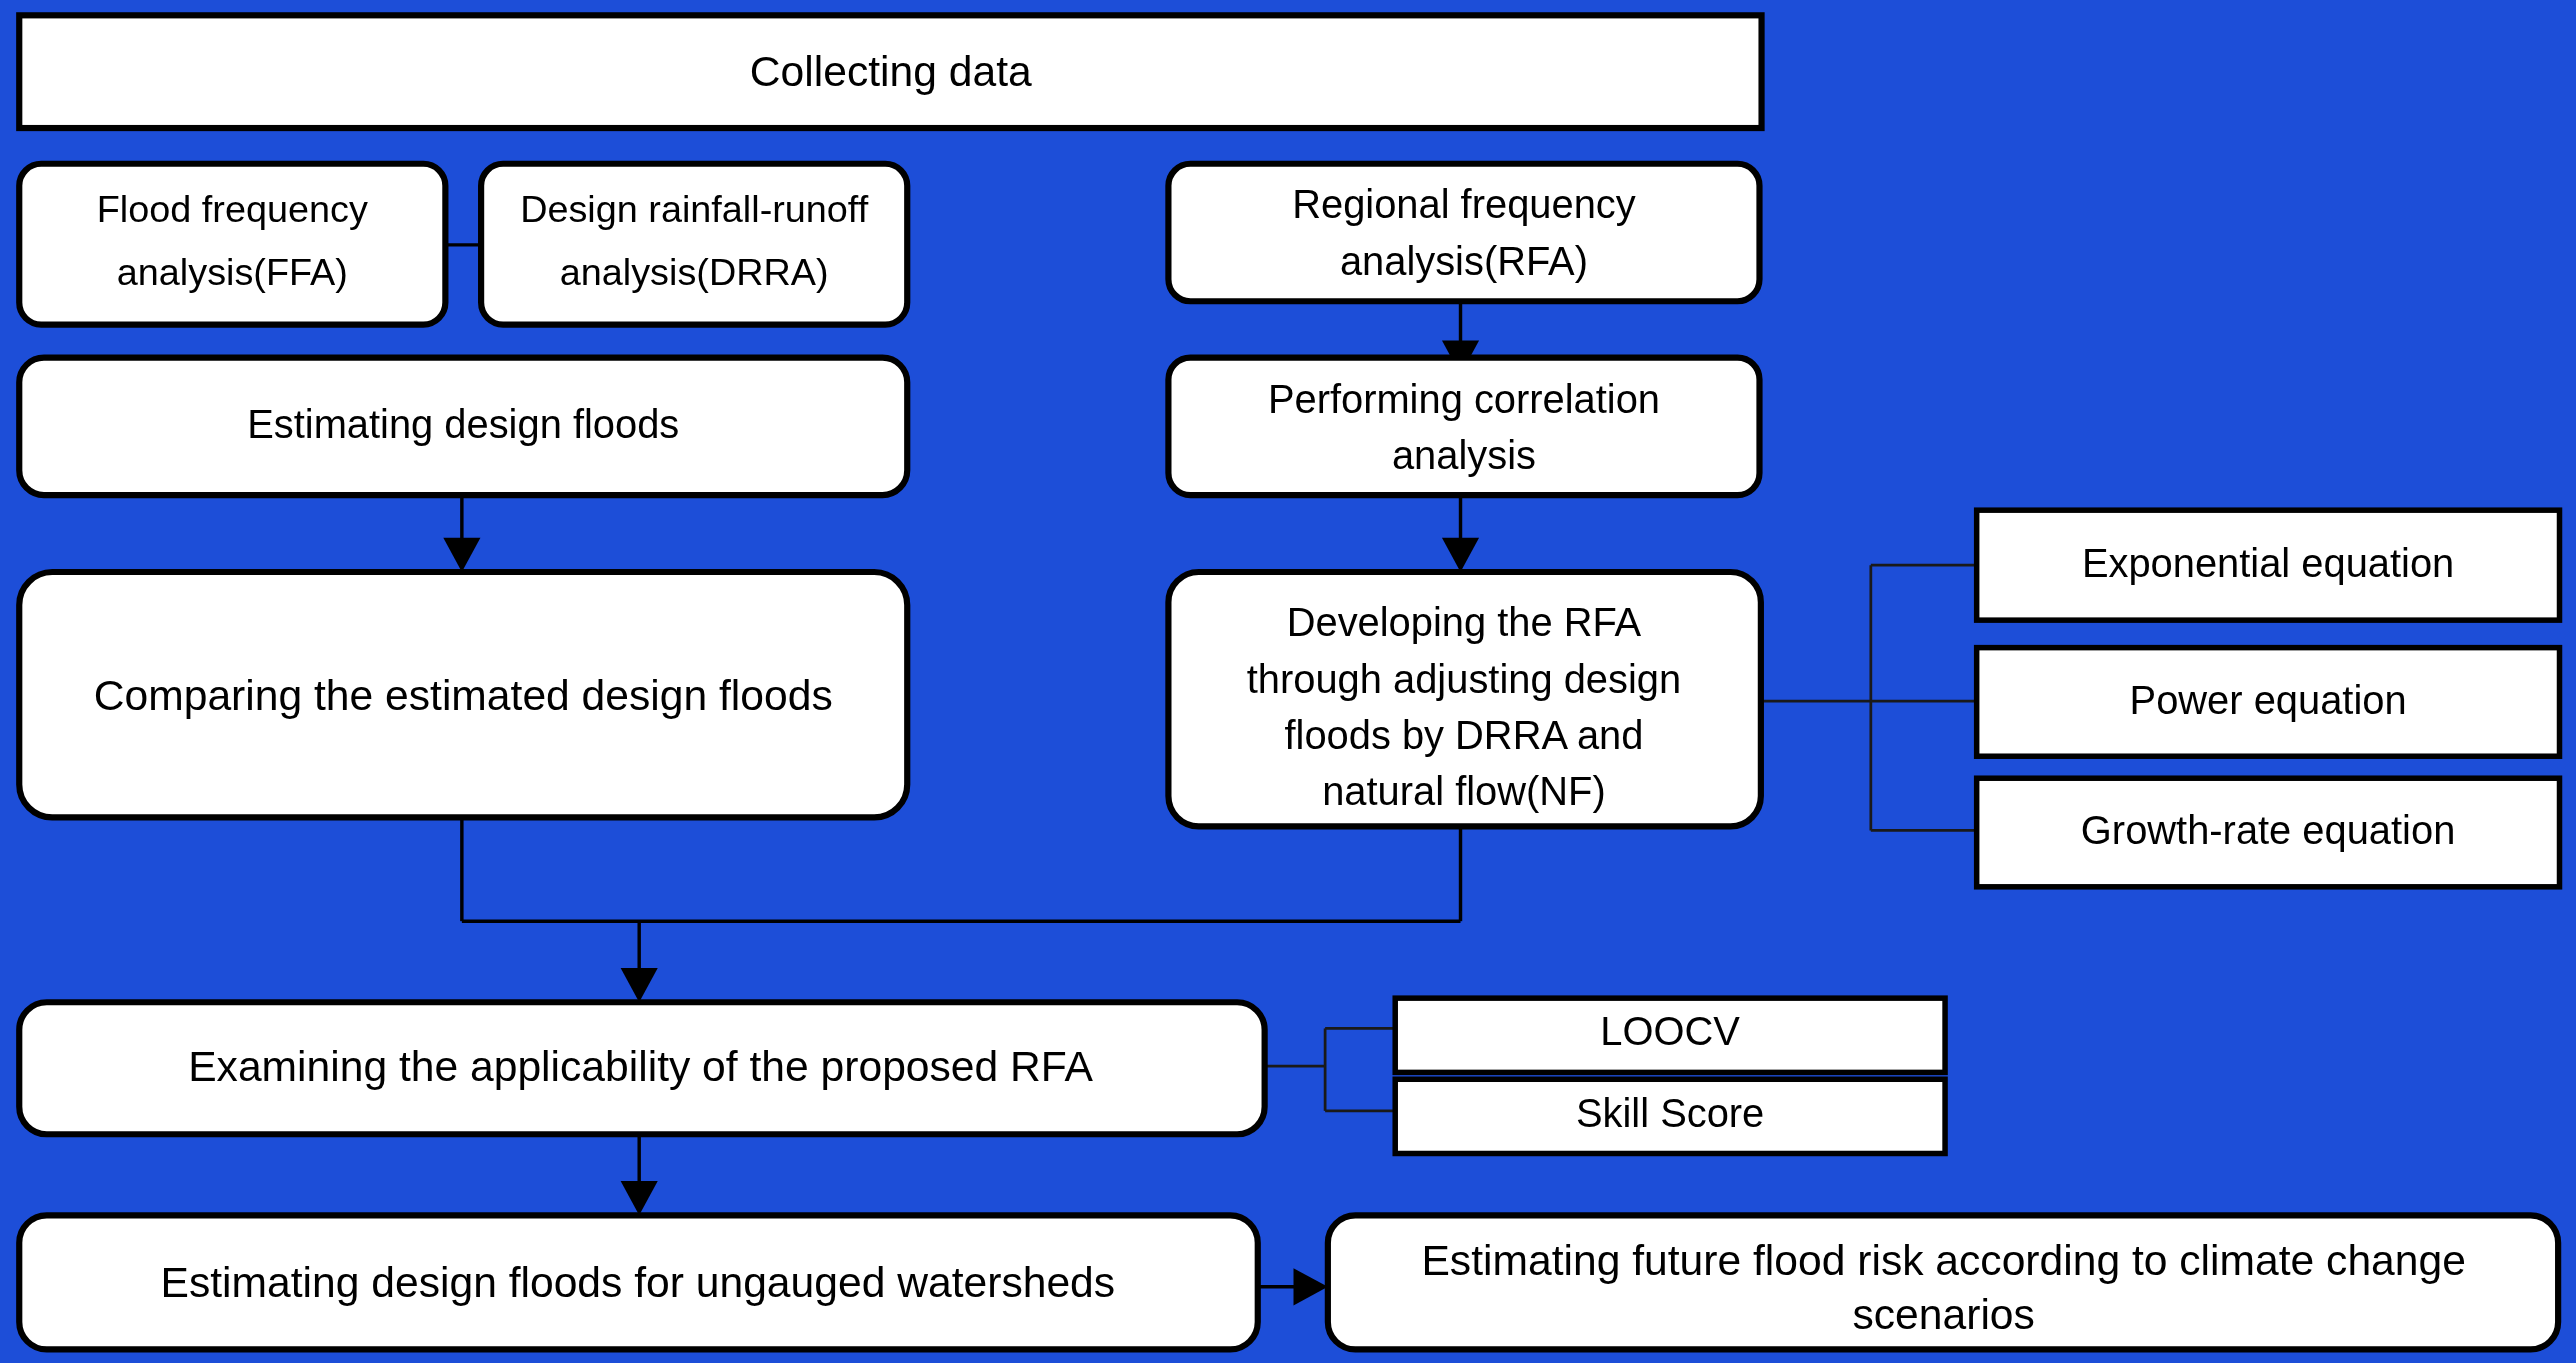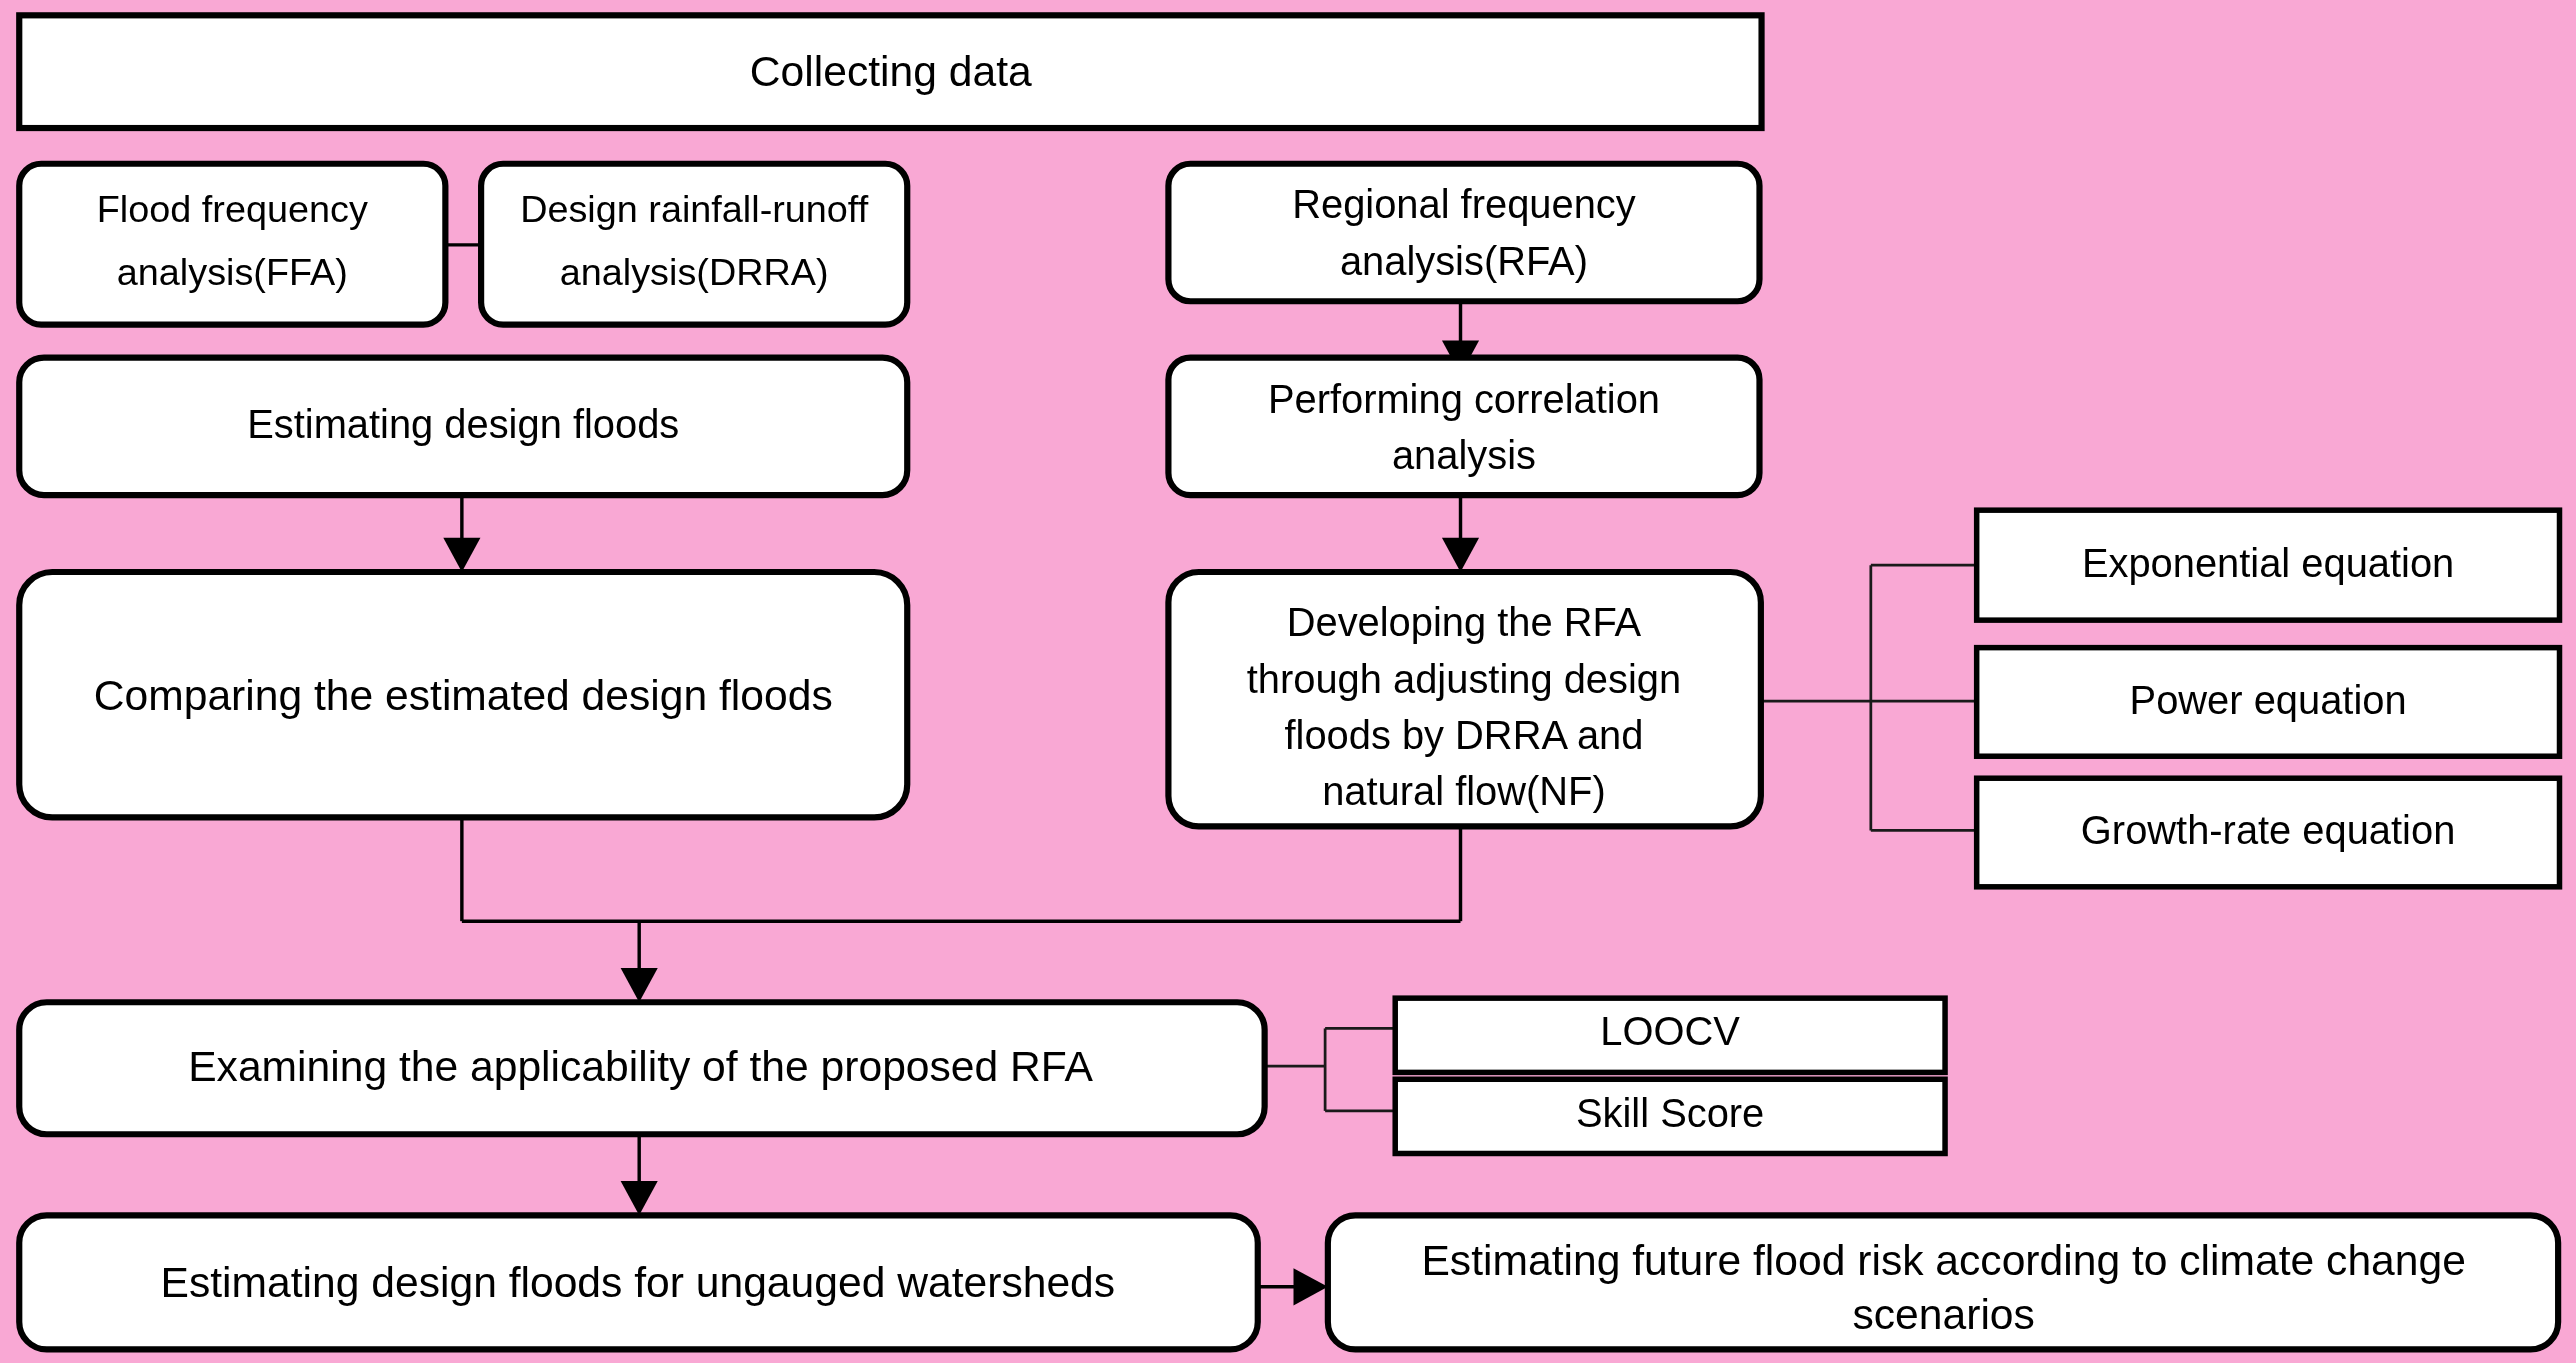--- a/index.html
+++ b/index.html
@@ -11,21 +11,21 @@
   body {
     width: 2576px;
     height: 1364px;
     font-family: "Liberation Sans", sans-serif;
     overflow: hidden;
   }
   #flowchart-root {
     position: relative;
     width: 2576px;
     height: 1364px;
-    background: #f9a8d4;
+    background: #1d4ed8;
   }
   svg#flow-svg {
     position: absolute;
     top: 0;
     left: 0;
     width: 2576px;
     height: 1364px;
     display: block;
   }
   .node-rect {

